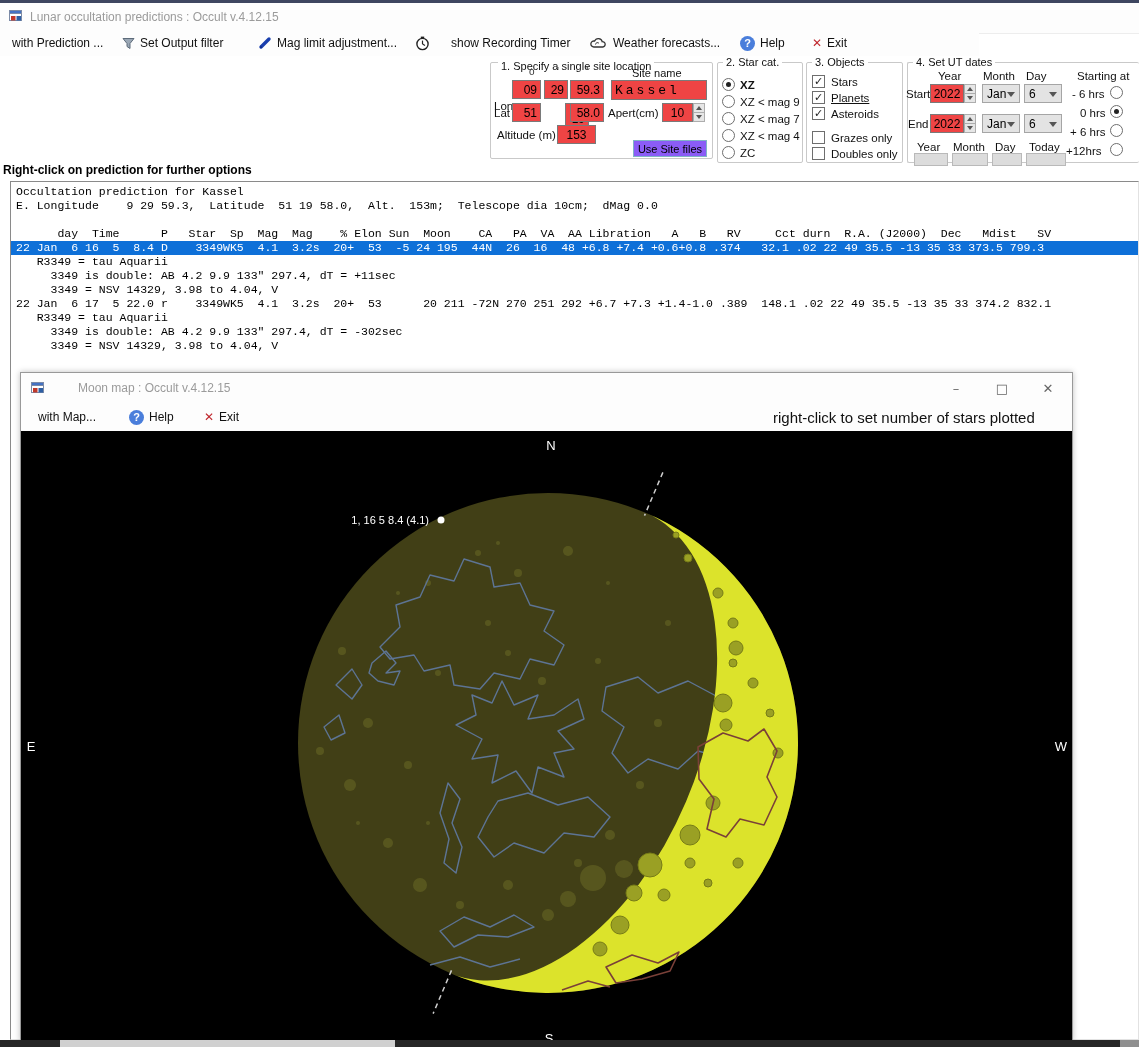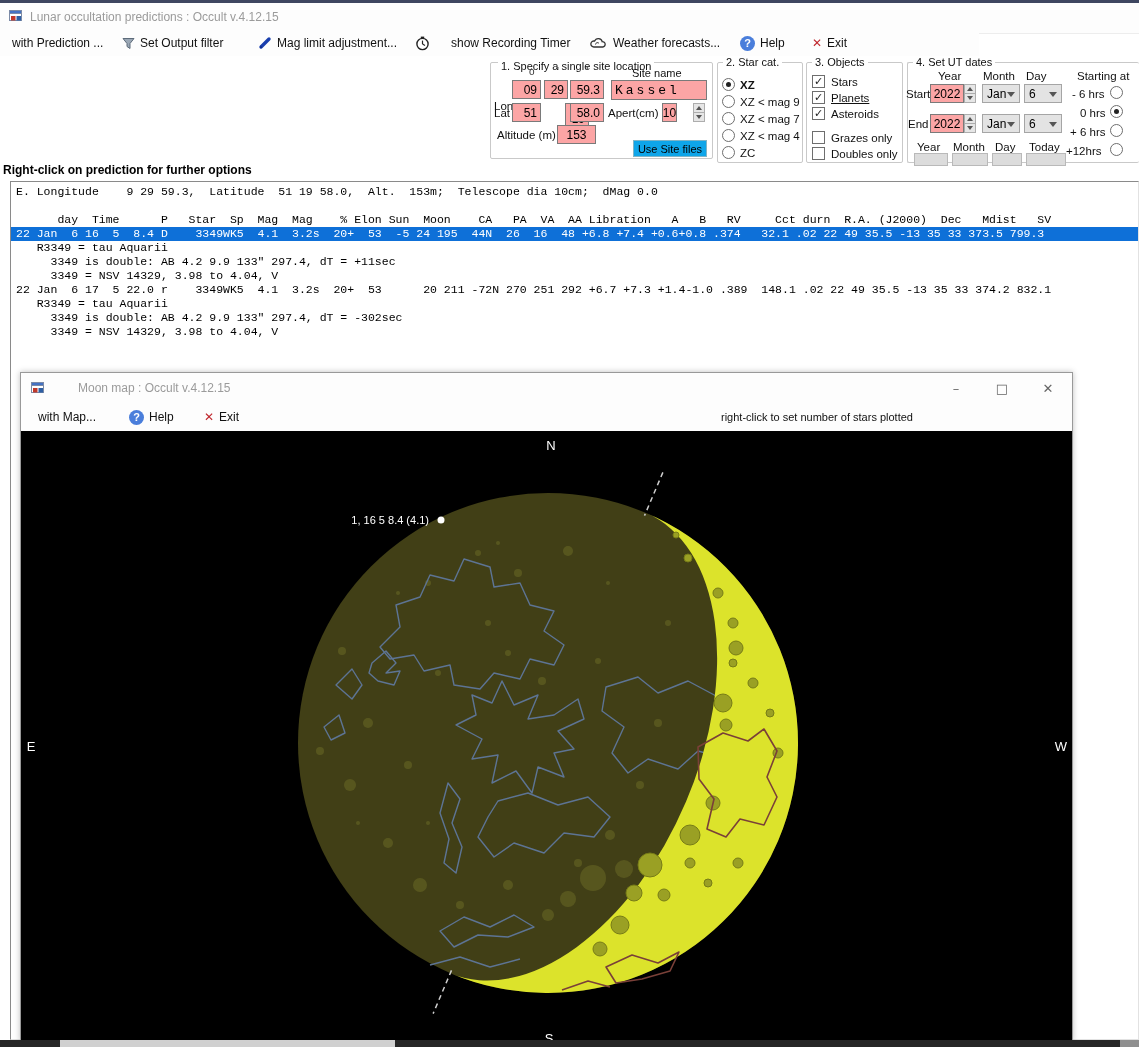--- a/index.html
+++ b/index.html
@@ -15,24 +15,24 @@
   .form-ico { position:absolute; width:16px; height:16px; }
 
   .menubar { background:#fdfdfd; }
   .menu-item { position:absolute; top:0; height:26px; display:flex; align-items:center; gap:5px; font-size:12px; color:#111; cursor:default; }
 
   
   .gbox { border:1px solid #c9c9c9; border-radius:2px; }
   .gtitle { position:absolute; background:#fff; padding:0 3px; font-size:11px; color:#111; white-space:nowrap; }
   .lbl { position:absolute; font-size:11.5px; color:#111; white-space:nowrap; }
   .small { font-size:10px; color:#333; }
-  .tbox { position:absolute; background:#fca5a5; border:1px solid #7a7a7a; font-size:12px; display:flex; align-items:center; justify-content:flex-end; padding:0 3px; }
+  .tbox { position:absolute; background:#ef4444; border:1px solid #7a7a7a; font-size:12px; display:flex; align-items:center; justify-content:flex-end; padding:0 3px; }
   .tbox.center { justify-content:center; }
   .mono { font-family:"Liberation Mono", monospace; }
-  .btn-site { position:absolute; background:#0ea5e9; border:1px solid #7fb4c6; font-size:11px; display:flex; align-items:center; justify-content:center; }
+  .btn-site { position:absolute; background:#8b5cf6; border:1px solid #7fb4c6; font-size:11px; display:flex; align-items:center; justify-content:center; }
   .step-btn { position:absolute; background:#dcdcdc; border:1px solid #b9b9b9; }
 
   .radio { position:absolute; width:13px; height:13px; border:1px solid #6e6e6e; border-radius:50%; background:#fff; }
   .radio.sel::after { content:""; position:absolute; left:3px; top:3px; width:5px; height:5px; border-radius:50%; background:#222; }
   .check { position:absolute; width:13px; height:13px; border:1px solid #6e6e6e; background:#fff; font-family:"DejaVu Sans", sans-serif; font-size:11px; line-height:11px; text-align:center; color:#222; }
 
   .spin { position:absolute; width:12px; background:#e6e6e6; border:1px solid #adadad; display:flex; flex-direction:column; }
   .spin div { flex:1; position:relative; }
   .spin div:first-child { border-bottom:1px solid #adadad; }
   .tri-up { position:absolute; left:2px; top:2px; width:0; height:0; border-left:3px solid transparent; border-right:3px solid transparent; border-bottom:4px solid #555; }
@@ -135,21 +135,21 @@
   <div class="tbox" style="left:512px; top:80px; width:29px; height:19px;">09</div>
   <div class="tbox" style="left:544px; top:80px; width:24px; height:19px;">29</div>
   <div class="tbox" style="left:570px; top:80px; width:34px; height:19px;">59.3</div>
   <div class="tbox mono" style="left:611px; top:80px; width:96px; height:20px; justify-content:flex-start; letter-spacing:3px; font-size:13px;">Kassel</div>
 
   <div class="lbl" style="left:494px; top:107px;">Lat</div>
   <div class="tbox" style="left:512px; top:103px; width:29px; height:19px;">51</div>
   <div class="tbox" style="left:565px; top:103px; width:24px; height:32px;">19</div>
   <div class="tbox" style="left:570px; top:103px; width:34px; height:19px;">58.0</div>
   <div class="lbl" style="left:608px; top:107px;">Apert(cm)</div>
-  <div class="tbox center" style="left:662px; top:103px; width:15px; height:19px;">10</div>
+  <div class="tbox center" style="left:662px; top:103px; width:31px; height:19px;">10</div>
   <div class="spin" style="left:693px; top:103px; height:19px;">
     <div>
         <span class="tri-up"></span>
       </div>
       <div>
         <span class="tri-dn"></span>
       </div>
   </div>
 
   <div class="lbl" style="left:497px; top:129px;">Altitude (m)</div>
@@ -240,20 +240,21 @@
   <div class="lbl" style="left:953px; top:141px;">Month</div>
   <div class="lbl" style="left:995px; top:141px;">Day</div>
   <div class="lbl" style="left:1029px; top:141px;">Today</div>
   <div class="step-btn" style="left:914px; top:153px; width:34px; height:13px;"></div>
   <div class="step-btn" style="left:952px; top:153px; width:36px; height:13px;"></div>
   <div class="step-btn" style="left:992px; top:153px; width:30px; height:13px;"></div>
   <div class="step-btn" style="left:1026px; top:153px; width:40px; height:13px;"></div>
 
   <div class="hint-bold">Right-click on prediction for further options</div>
   <div class="predbox">
+    <div class="pline">Occultation prediction for Kassel</div>
     <div class="pline">E. Longitude    9 29 59.3,  Latitude  51 19 58.0,  Alt.  153m;  Telescope dia 10cm;  dMag 0.0</div>
     <div class="pline"> </div>
     <div class="pline">      day  Time      P   Star  Sp  Mag  Mag    % Elon Sun  Moon    CA   PA  VA  AA Libration   A   B   RV     Cct durn  R.A. (J2000)  Dec   Mdist   SV</div>
     <div class="pline hl">22 Jan  6 16  5  8.4 D    3349WK5  4.1  3.2s  20+  53  -5 24 195  44N  26  16  48 +6.8 +7.4 +0.6+0.8 .374   32.1 .02 22 49 35.5 -13 35 33 373.5 799.3</div>
     <div class="pline">   R3349 = tau Aquarii</div>
     <div class="pline">     3349 is double: AB 4.2 9.9 133" 297.4, dT = +11sec</div>
     <div class="pline">     3349 = NSV 14329, 3.98 to 4.04, V</div>
     <div class="pline">22 Jan  6 17  5 22.0 r    3349WK5  4.1  3.2s  20+  53      20 211 -72N 270 251 292 +6.7 +7.3 +1.4-1.0 .389  148.1 .02 22 49 35.5 -13 35 33 374.2 832.1</div>
     <div class="pline">   R3349 = tau Aquarii</div>
     <div class="pline">     3349 is double: AB 4.2 9.9 133" 297.4, dT = -302sec</div>
@@ -278,21 +279,21 @@
         <span>with Map...</span>
       </div>
       <div class="menu-item" style="left:108px; height:28px;">
         <span class="help-ico">?</span>
         <span>Help</span>
       </div>
       <div class="menu-item" style="left:183px; height:28px;">
         <span class="exit-x">✕</span>
         <span>Exit</span>
       </div>
-      <div class="menu-item" style="left:700px; height:28px; font-size:11px;">
+      <div class="menu-item" style="left:752px; height:28px; font-size:15px;">
         <span>right-click to set number of stars plotted</span>
       </div>
     </div>
 
     <div class="moon-canvas">
       <svg width="1051" height="609" viewBox="0 0 1051 609">
         <rect x="0" y="0" width="1051" height="609" fill="#000"></rect>
 
         <g transform="translate(527,312)">
 

